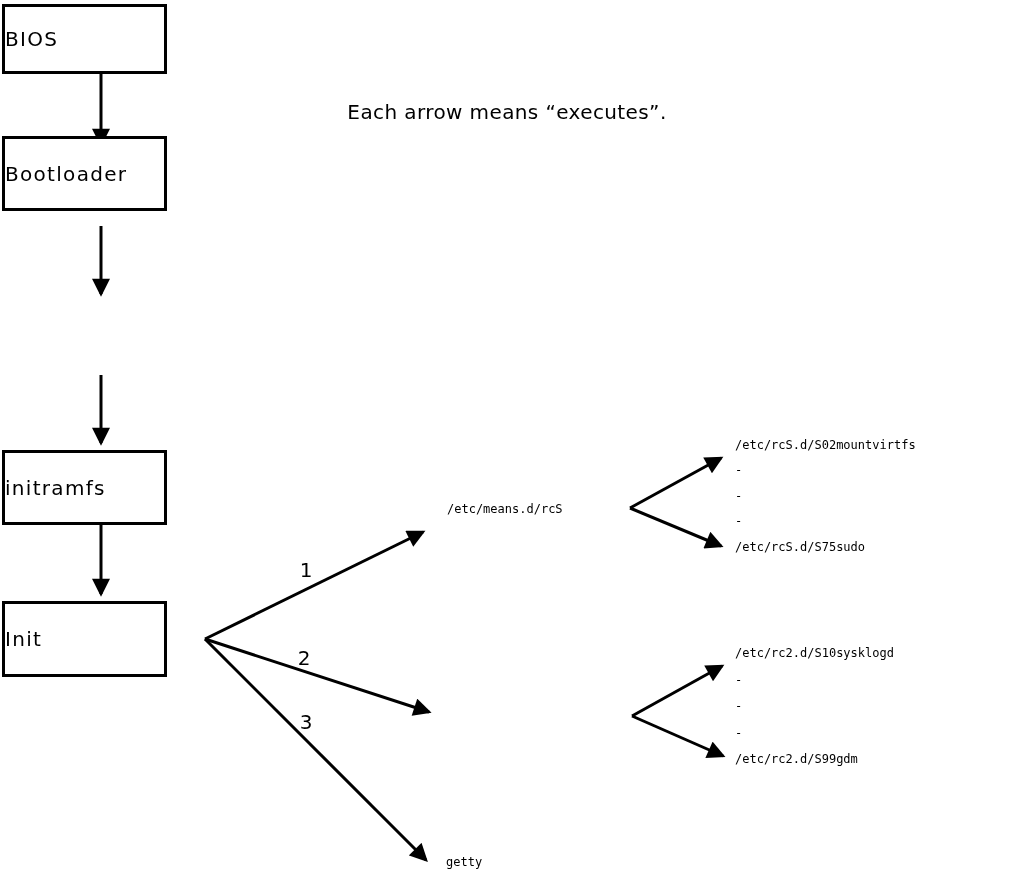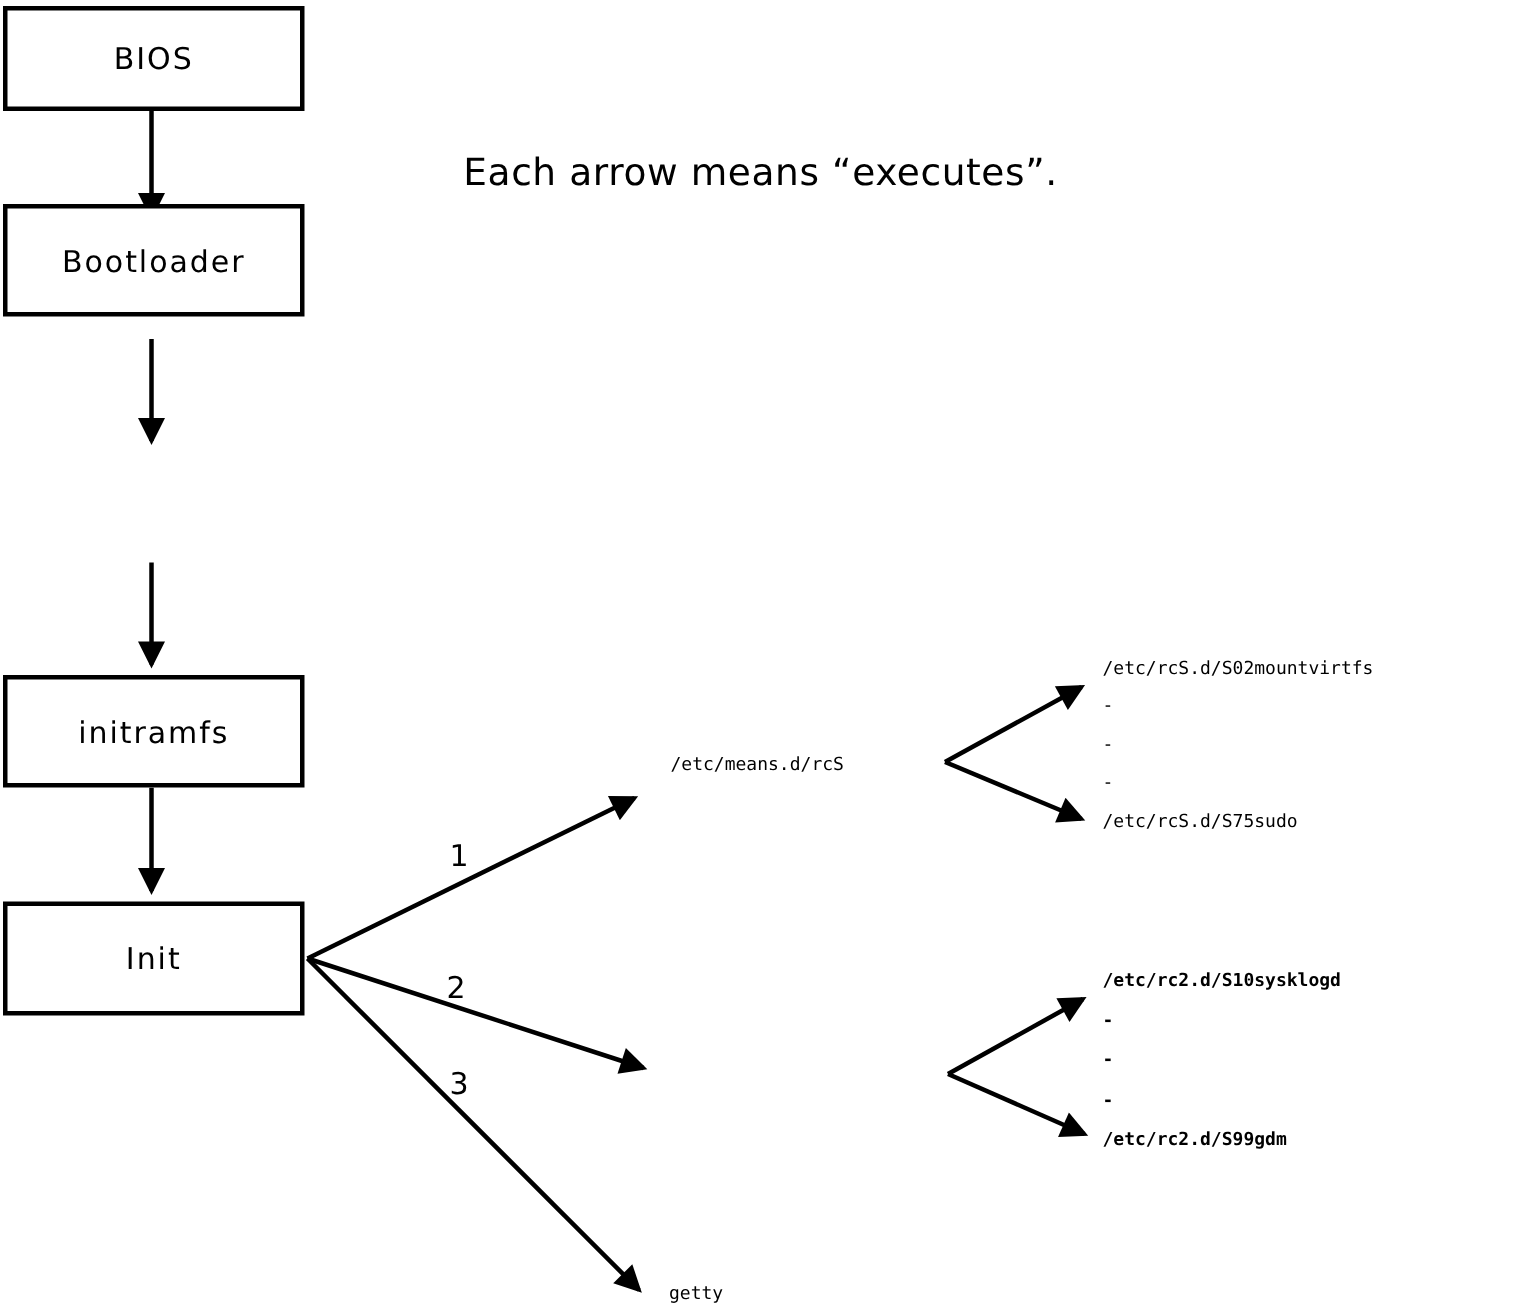--- a/index.html
+++ b/index.html
@@ -20,37 +20,36 @@
     position: absolute;
     left: 0;
     top: 0;
     width: 1024px;
     height: 875px;
     pointer-events: none;
   }
   .node {
     position: absolute;
     left: 2px;
-    width: 201px;
+    width: 165px;
     box-sizing: border-box;
     border: 3px solid #000000;
     background: #ffffff;
     display: flex;
     align-items: center;
-    justify-content: center;
     font-size: 20px;
     letter-spacing: 1.3px;
   }
   .caption {
     position: absolute;
     left: 300px;
     top: 100px;
     width: 414px;
     text-align: center;
-    font-size: 25px;
+    font-size: 20px;
     letter-spacing: 0.4px;
   }
   .branch-num {
     position: absolute;
     width: 24px;
     height: 24px;
     text-align: center;
     font-size: 20px;
     line-height: 24px;
   }
@@ -68,21 +67,20 @@
     position: absolute;
     left: 735px;
   }
   .script-group .script-line {
     height: 25.4px;
     line-height: 25.4px;
   }
   .script-group.lower .script-line {
     height: 26.5px;
     line-height: 26.5px;
-    font-weight: bold;
   }
 </style>
 </head>
 <body>
 
 <div class="canvas">
 
   <svg class="arrows" viewBox="0 0 1024 875" xmlns="http://www.w3.org/2000/svg">
     <defs>
       <marker id="ah" viewBox="0 0 10 10" refX="8.5" refY="5" markerWidth="6.5" markerHeight="6" orient="auto" markerUnits="strokeWidth">

